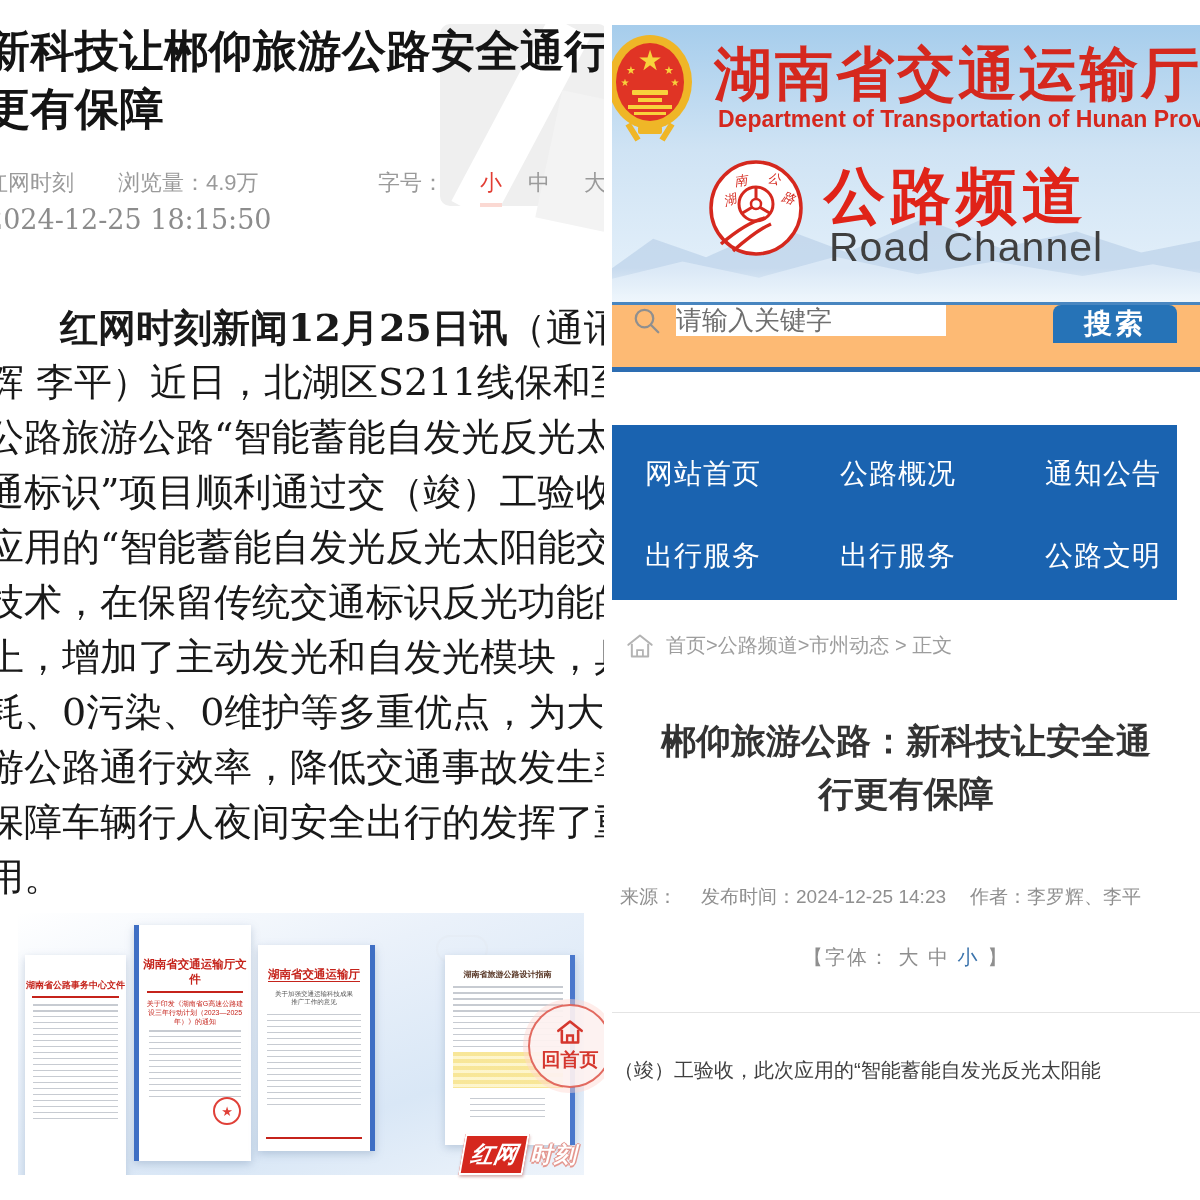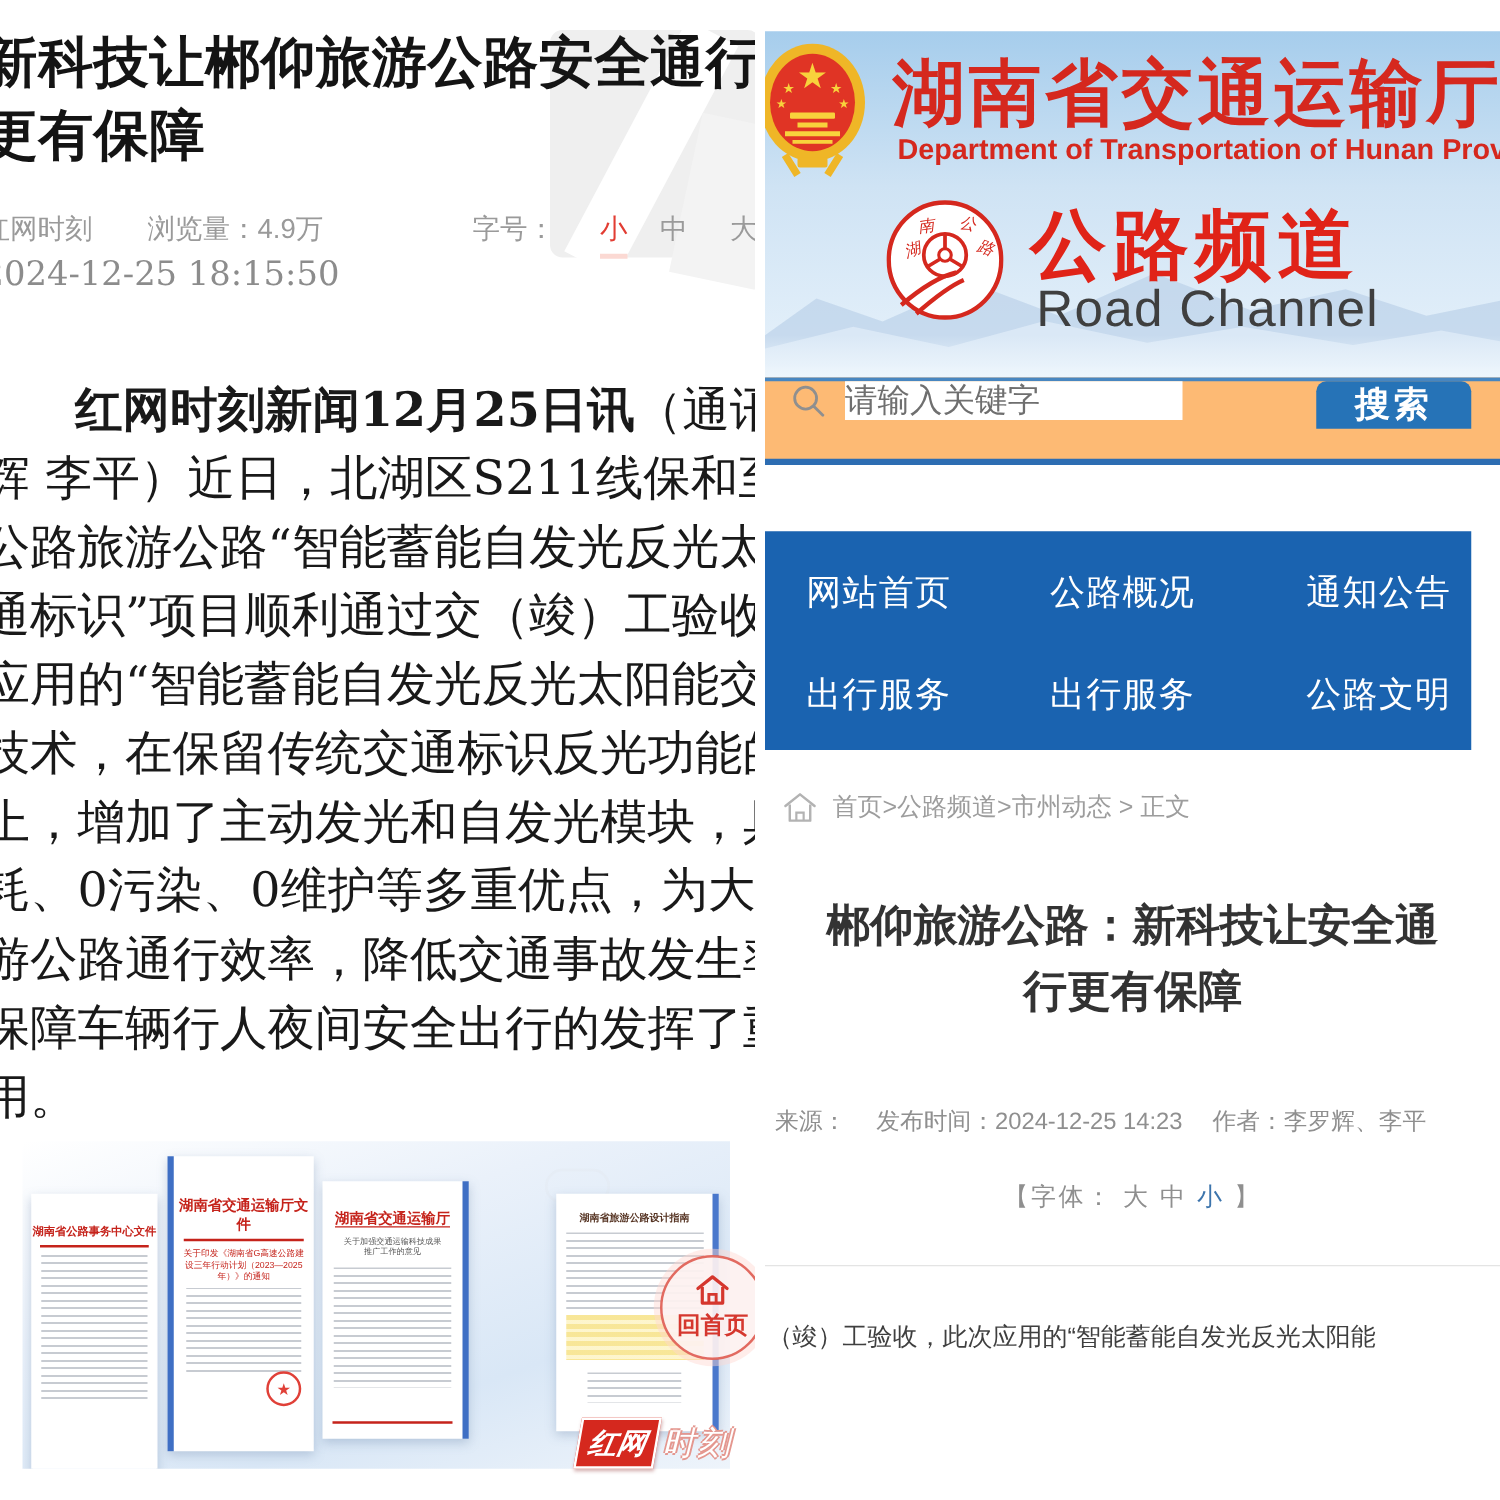--- a/index.html
+++ b/index.html
@@ -68,21 +68,21 @@
               border-radius:50%; background:rgba(253,241,240,.93);
               border:2px solid #e26a60; box-shadow:0 0 0 5px rgba(255,214,208,.45);
               display:flex; flex-direction:column; align-items:center; justify-content:center; gap:2px;
               cursor:pointer; }
   .home-btn .hb-label { color:#d5372e; font-weight:bold; font-size:19px; }
 
   .rednet-logo { position:absolute; left:462px; top:1134px; display:flex; align-items:center; gap:4px; }
   .rn1 { background:#d5281e; color:#fff; font-weight:bold; font-style:italic; font-size:23px;
          padding:3px 7px; transform:skewX(-10deg); border:2px solid #fff;
          box-shadow:1px 2px 3px rgba(150,60,60,.4); }
-  .rn2 { color:#fff; font-weight:normal; font-style:italic; font-size:26px; letter-spacing:2px;
+  .rn2 { color:#fff; font-weight:bold; font-style:italic; font-size:22px; letter-spacing:2px;
          text-shadow:-1.5px 0 #e4978f, 1.5px 0 #e4978f, 0 -1.5px #e4978f, 0 1.5px #e4978f; }
 
   
   .sky { position:absolute; left:0; top:25px; width:588px; height:277px;
          background:linear-gradient(180deg,#a6cdec 0%,#cfe3f4 45%,#e7f2fb 100%); }
   .mtn1 { position:absolute; left:0; bottom:8px; width:100%; height:92px; background:#bdd3e9; opacity:.75;
           clip-path:polygon(0 72%,7% 40%,16% 60%,28% 26%,40% 55%,53% 18%,66% 50%,79% 32%,90% 55%,100% 42%,100% 100%,0 100%); }
   .mtn2 { position:absolute; left:0; bottom:0; width:100%; height:58px; background:#dcE9f6; opacity:.9;
           clip-path:polygon(0 60%,12% 30%,25% 58%,38% 22%,52% 52%,65% 30%,80% 55%,92% 35%,100% 50%,100% 100%,0 100%); }
   .haze { position:absolute; left:0; bottom:0; width:100%; height:34px;

